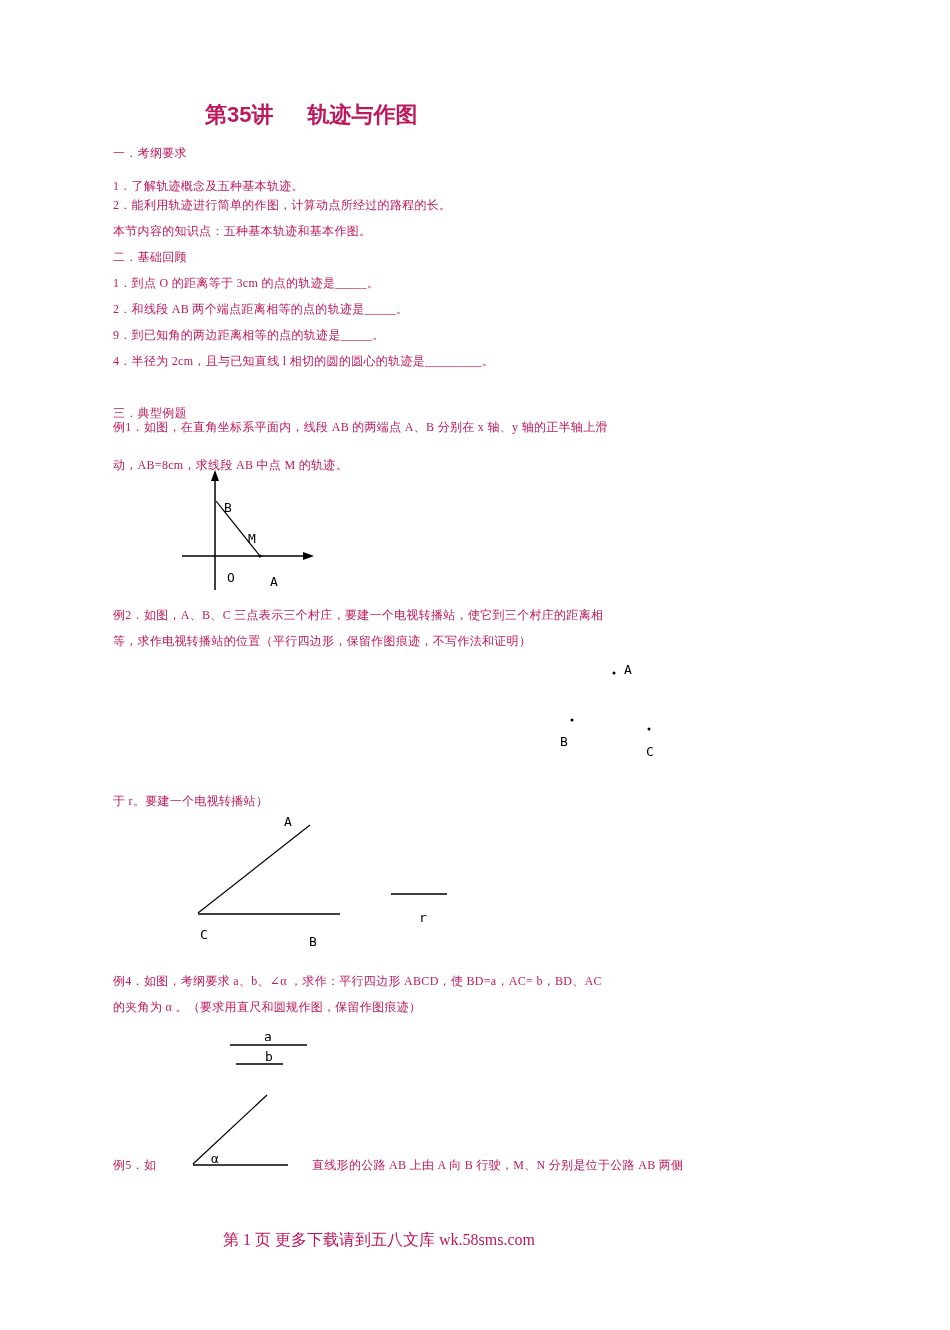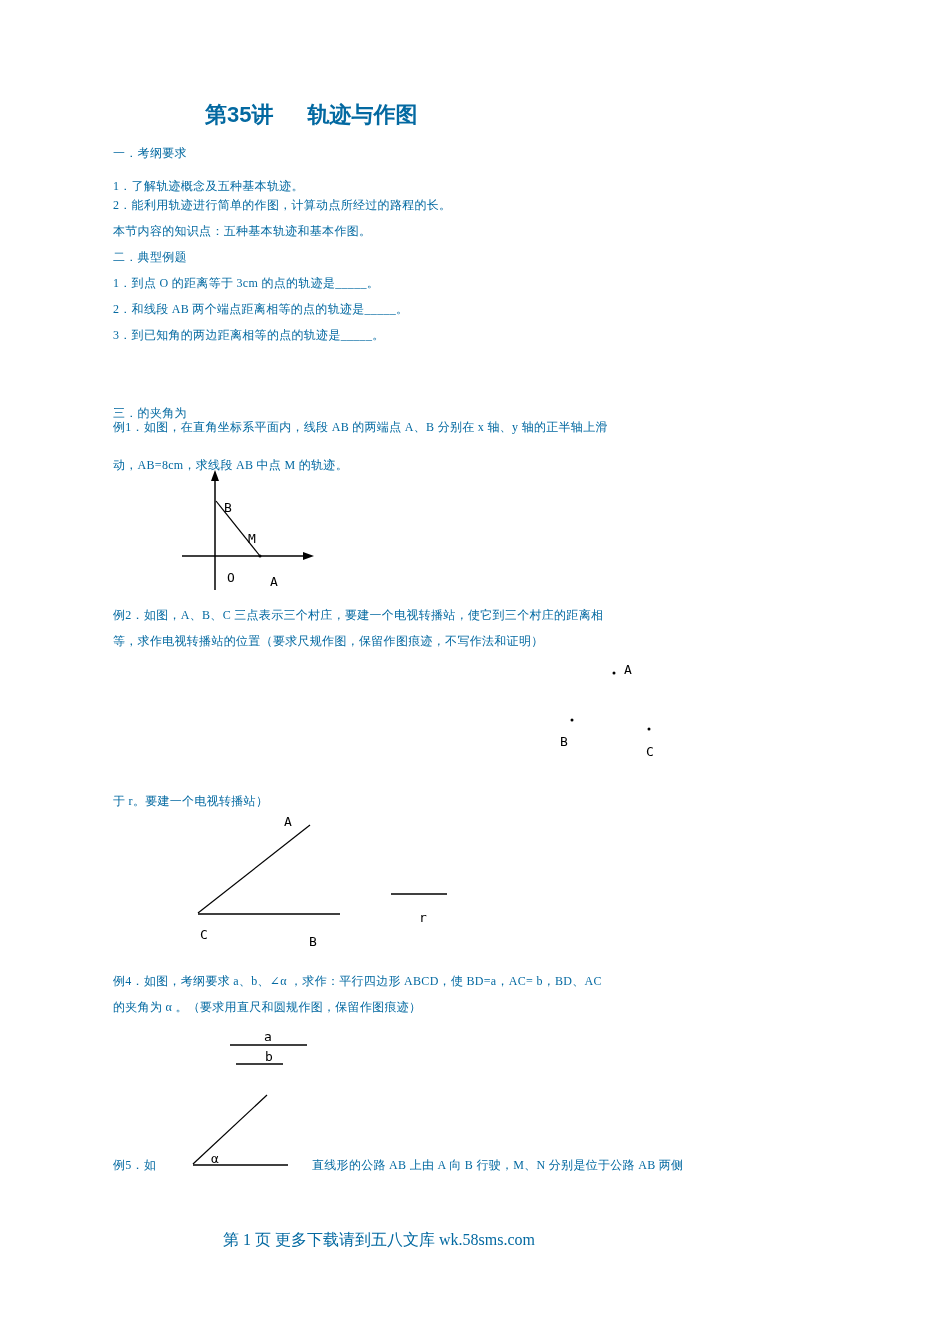--- a/index.html
+++ b/index.html
@@ -1,21 +1,21 @@
 <!DOCTYPE html>
 <html><head>
 <meta charset="utf-8">
 <style>
   html,body{margin:0;padding:0;background:#ffffff;}
   #page{
     position:relative;
     width:950px;height:1330px;
     background:#ffffff;
     font-family:"Liberation Serif","DejaVu Serif",serif;
-    color:#0369a1;
+    color:#be185d;
     overflow:hidden;
     text-decoration:underline;
   }
   .ln{
     position:absolute;
     left:113px;
     font-size:12px;
     line-height:26px;
     white-space:nowrap;
     letter-spacing:0.3px;
@@ -54,26 +54,27 @@
 
   <div class="title">
     <span>第35讲</span><span class="gap"></span><span>轨迹与作图</span>
   </div>
 
   <div class="ln" style="top:140px">一．考纲要求</div>
   <div class="ln" style="top:173px">1．了解轨迹概念及五种基本轨迹。</div>
   <div class="ln" style="top:192px">2．能利用轨迹进行简单的作图，计算动点所经过的路程的长。</div>
   <div class="ln" style="top:218px">本节内容的知识点：五种基本轨迹和基本作图。</div>
 
-  <div class="ln" style="top:244px">二．典型例题</div>
+  <div class="ln" style="top:244px">二．基础回顾</div>
   <div class="ln" style="top:270px">1．到点 O 的距离等于 3cm 的点的轨迹是_____。</div>
   <div class="ln" style="top:296px">2．和线段 AB 两个端点距离相等的点的轨迹是_____。</div>
-  <div class="ln" style="top:322px">3．到已知角的两边距离相等的点的轨迹是_____。</div>
+  <div class="ln" style="top:322px">9．到已知角的两边距离相等的点的轨迹是_____。</div>
+  <div class="ln" style="top:348px">4．半径为 2cm，且与已知直线 l 相切的圆的圆心的轨迹是_________。</div>
 
-  <div class="ln" style="top:400px">三．的夹角为</div>
+  <div class="ln" style="top:400px">三．典型例题</div>
   <div class="ln" style="top:414px">例1．如图，在直角坐标系平面内，线段 AB 的两端点 A、B 分别在 x 轴、y 轴的正半轴上滑</div>
   <div class="ln" style="top:452px">动，AB=8cm，求线段 AB 中点 M 的轨迹。</div>
 
   <div class="fig" style="left:178px;top:470px">
     <svg width="145" height="125" viewBox="0 0 145 125">
 
       <line x1="37" y1="6" x2="37" y2="120" stroke-width="1.5"></line>
       <polygon points="37,0 33,11 41,11"></polygon>
 
       <line x1="4" y1="86" x2="128" y2="86" stroke-width="1.5"></line>
@@ -82,21 +83,21 @@
       <line x1="38" y1="31" x2="82" y2="86" stroke-width="1.2"></line>
       <circle cx="82" cy="86" r="1.5"></circle>
       <text class="figlabel" x="46" y="42">B</text>
       <text class="figlabel" x="70" y="73">M</text>
       <text class="figlabel" x="49" y="112">O</text>
       <text class="figlabel" x="92" y="116">A</text>
     </svg>
   </div>
 
   <div class="ln" style="top:602px">例2．如图，A、B、C 三点表示三个村庄，要建一个电视转播站，使它到三个村庄的距离相</div>
-  <div class="ln" style="top:628px">等，求作电视转播站的位置（要求尺规作图，保留作图痕迹，不写作法和证明）</div>
+  <div class="ln" style="top:628px">等，求作电视转播站的位置（平行四边形，保留作图痕迹，不写作法和证明）</div>
 
   <div class="fig" style="left:548px;top:656px">
     <svg width="125" height="105" viewBox="0 0 125 105">
       <circle cx="66" cy="17" r="1.5"></circle>
       <text class="figlabel" x="76" y="18">A</text>
       <circle cx="24" cy="64" r="1.5"></circle>
       <text class="figlabel" x="12" y="90">B</text>
       <circle cx="101" cy="73" r="1.5"></circle>
       <text class="figlabel" x="98" y="100">C</text>
     </svg>

